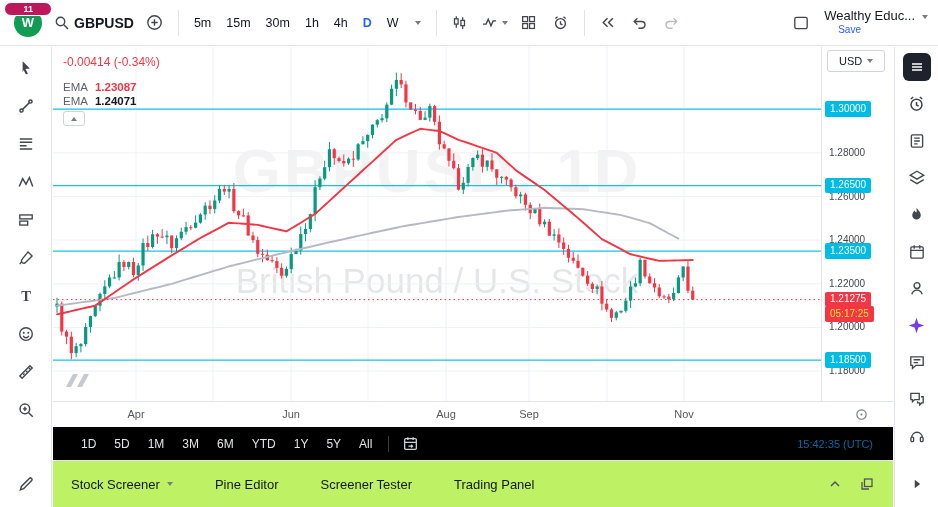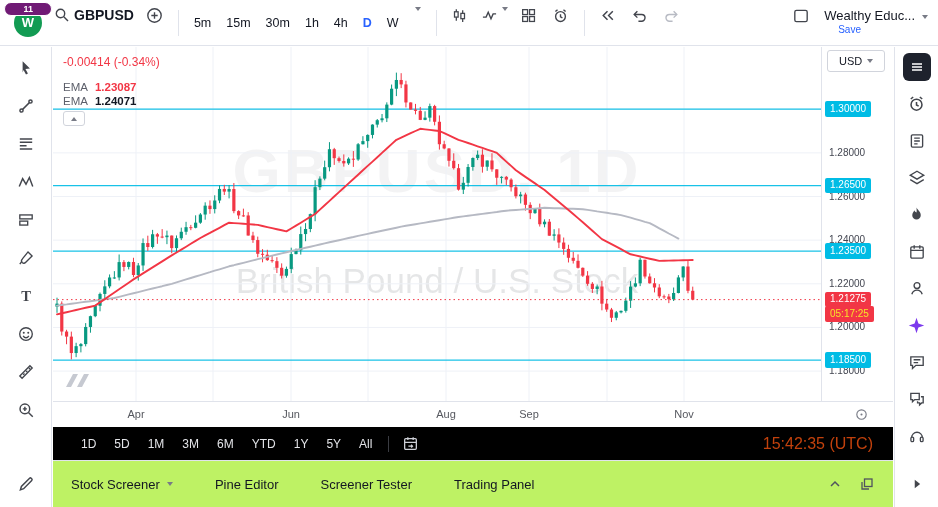--- a/index.html
+++ b/index.html
@@ -6,22 +6,22 @@
   html,body{width:938px;height:507px;overflow:hidden;}
   body{font-family:"Liberation Sans","DejaVu Sans",sans-serif;color:#131722;background:#fff;user-select:none;}
   button{font:inherit;color:inherit;background:none;border:none;cursor:pointer;}
   svg{display:block;}
   .app{position:relative;width:938px;height:507px;background:#fff;overflow:hidden;}
 
   
   .topbar{position:absolute;top:0;left:0;right:0;height:46px;background:#fff;border-bottom:1px solid #e0e3eb;display:flex;align-items:center;padding:0 10px;gap:2px;z-index:10;}
   .logo-btn{position:relative;width:36px;height:34px;display:flex;align-items:center;justify-content:center;margin-right:2px;}
   .logo-circle{width:28px;height:28px;border-radius:50%;background:#129b53;color:#fff;font-weight:800;font-size:13px;display:flex;align-items:center;justify-content:center;}
-  .badge{position:absolute;top:-4px;right:-6px;background:#701a75;color:#fff;font-size:9px;font-weight:700;padding:1px 18px;border-radius:8px;border:1.5px solid #fff;line-height:1.2;}
-  .tbtn{height:32px;min-width:30px;border-radius:4px;display:flex;justify-content:center;gap:4px;color:#42454d;padding:0 4px;}
+  .badge{position:absolute;top:-4px;right:-6px;background:#be185d;color:#fff;font-size:9px;font-weight:700;padding:1px 18px;border-radius:8px;border:1.5px solid #fff;line-height:1.2;}
+  .tbtn{height:32px;min-width:30px;border-radius:4px;display:flex;align-items:center;justify-content:center;gap:4px;color:#42454d;padding:0 4px;}
   .tbtn.disabled{color:#b8bbc4;cursor:default;}
   .sym{font-size:14px;font-weight:700;color:#131722;}
   .vsep{width:1px;height:26px;background:#e0e3eb;margin:0 6px;}
   .intervals{display:flex;align-items:center;gap:1px;}
   .tf{font-size:12.5px;padding:5px 7px;border-radius:4px;color:#131722;}
   .tf.active{color:#2962ff;font-weight:700;}
   .caret{width:0;height:0;border-left:3.5px solid transparent;border-right:3.5px solid transparent;border-top:4px solid #787b86;display:inline-block;}
   .caret.up{border-top:none;border-bottom:4px solid #787b86;}
   .spacer{flex:1;}
   .account{display:flex;flex-direction:column;align-items:flex-start;margin-left:6px;line-height:1.15;cursor:pointer;}
@@ -56,21 +56,21 @@
 
   .time-axis{position:relative;height:26px;border-top:1px solid #e0e3eb;background:#fff;cursor:ew-resize;}
   .ta-label{position:absolute;top:6px;font-size:11px;color:#56585f;width:28px;text-align:center;}
   .scale-gear{position:absolute;right:24px;top:5px;color:#787b86;cursor:pointer;}
 
   .range-bar{height:34px;background:#000;display:flex;align-items:center;padding:0 20px;color:#e8e9ed;}
   .range-group{display:flex;align-items:center;gap:2px;}
   .rng{padding:3px 8px;font-size:12px;color:#e3e4e8;border-radius:3px;}
   .rb-sep{width:1px;height:16px;background:#3a3c42;margin:0 8px;}
   .rb-btn{color:#cfd1d8;width:26px;height:26px;display:flex;align-items:center;justify-content:center;}
-  .clock{font-size:16px;color:#c2410c;cursor:pointer;}
+  .clock{font-size:11px;color:#0369a1;cursor:pointer;}
 
   .footer{height:47px;background:#bef264;border-top:1px solid #e0e3eb;display:flex;align-items:center;padding:0 18px;}
   .footer-tabs{display:flex;align-items:center;gap:42px;}
   .ftab{font-size:13px;font-weight:500;color:#131722;display:flex;align-items:center;gap:7px;}
   .f-icons{margin-left:auto;display:flex;gap:16px;color:#50535e;align-items:center;}
 </style>
 </head>
 <body>
 
 <div class="app">

